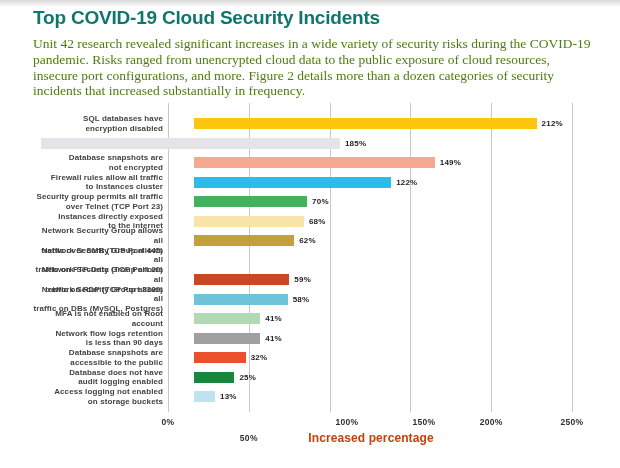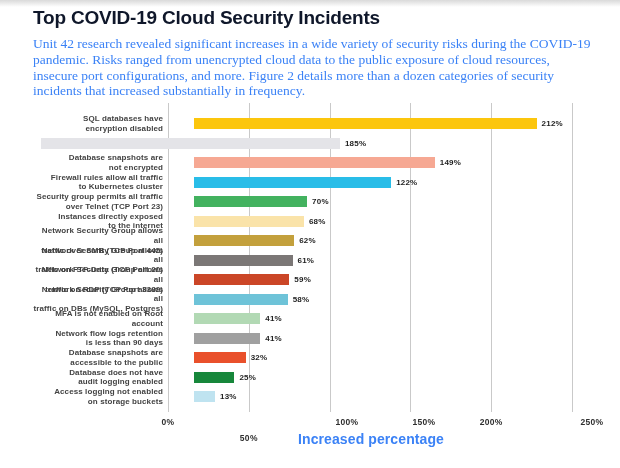--- a/index.html
+++ b/index.html
@@ -3,45 +3,45 @@
 <meta charset="utf-8">
 <style>
   * { margin:0; padding:0; box-sizing:border-box; }
   html,body { width:620px; height:468px; background:#ffffff; overflow:hidden;
               font-family:"Liberation Sans", sans-serif; }
   .page { position:relative; width:620px; height:468px; background:#ffffff; }
   .top-shade { position:absolute; left:0; top:0; width:620px; height:7px;
                background:linear-gradient(to bottom, rgba(120,120,120,0.28), rgba(255,255,255,0)); }
 
   .title { position:absolute; left:33px; top:7px; font-size:19px; font-weight:bold;
-           color:#0f172a; letter-spacing:-0.2px; }
+           color:#0f766e; letter-spacing:-0.2px; }
 
   .intro { position:absolute; left:33px; top:36px; width:560px;
            font-family:"Liberation Serif", serif; font-size:13.5px; line-height:1.17;
-           color:#3b82f6; }
+           color:#4d7c0f; }
 
   .chart { position:absolute; left:33px; top:100px; width:566px; height:360px; }
 
   .gridlines { position:absolute; left:135px; top:3px; width:406px; height:309px; }
   .gridline { position:absolute; top:0; width:1px; height:100%; background:#c9c9c9; }
 
   .rows { position:absolute; left:0; top:14px; width:100%; }
   .row { display:flex; align-items:center; height:19.5px; }
   .cat { width:130px; margin-right:23px; text-align:right; font-size:8px; font-weight:bold;
          color:#434343; line-height:1.2; white-space:pre-line; letter-spacing:0.1px; }
   .track { position:relative; display:flex; align-items:center; flex:1; height:11px;padding-left:8px; }
   .bar { height:11px; flex:0 0 auto; }
   .val { font-size:8px; font-weight:bold; color:#1e1e1e; margin-left:5px; letter-spacing:0.2px; }
 
   .ticks { position:absolute; left:135px; top:317px; width:406px; height:12px; }
   .tick { position:absolute; width:50px; text-align:center; font-size:8.5px; font-weight:bold;
           color:#2f2f2f; letter-spacing:0.3px; }
 
   .xlabel { position:absolute; left:135px; top:331px; width:406px; text-align:center;
-            font-size:14px; font-weight:bold; color:#3b82f6; letter-spacing:0.1px; }
+            font-size:12px; font-weight:bold; color:#c2410c; letter-spacing:0.1px; }
 </style>
 </head>
 <body>
 
 <div class="page">
   <div class="top-shade"></div>
 
   <h1 class="title">Top COVID-19 Cloud Security Incidents</h1>
 
   <p class="intro">Unit 42 research revealed significant increases in a wide variety of security risks during the COVID-19 pandemic. Risks ranged from unencrypted cloud data to the public exposure of cloud resources, insecure port configurations, and more. Figure 2 details more than a dozen categories of security incidents that increased substantially in frequency.</p>
@@ -76,21 +76,21 @@
     <div class="cat">Database snapshots are
 not encrypted</div>
     <div class="track">
       <div class="bar" style="width: 240.784px; background: rgb(246, 168, 147);"></div>
       <div class="val">149%</div>
     </div>
   </div>
 
   <div class="row">
     <div class="cat">Firewall rules allow all traffic
-to Kubernetes cluster</div>
+to Instances cluster</div>
     <div class="track">
       <div class="bar" style="width: 197.152px; background: rgb(41, 189, 232);"></div>
       <div class="val">122%</div>
     </div>
   </div>
 
   <div class="row">
     <div class="cat">Security group permits all traffic
 over Telnet (TCP Port 23)</div>
     <div class="track">
@@ -113,24 +113,20 @@
 traffic over SMB (TCP Port 445)</div>
     <div class="track">
       <div class="bar" style="width: 100.192px; background: rgb(195, 160, 60);"></div>
       <div class="val">62%</div>
     </div>
   </div>
 
   <div class="row">
     <div class="cat">Network Security Group allows all
 traffic on FTP-Data (TCP Port 20)</div>
-    <div class="track">
-      <div class="bar" style="width: 98.576px; background: rgb(123, 119, 118);"></div>
-      <div class="val">61%</div>
-    </div>
   </div>
 
   <div class="row">
     <div class="cat">Network Security Group allows all
 traffic on RDP (TCP Port 3389)</div>
     <div class="track">
       <div class="bar" style="width: 95.344px; background: rgb(203, 70, 39);"></div>
       <div class="val">59%</div>
     </div>
   </div>
@@ -187,17 +183,17 @@
       <div class="val">13%</div>
     </div>
   </div>
 </div>
     <div class="ticks">
         <div class="tick" style="left: -25px;">0%</div>
         <div class="tick" style="left: 55.8px; margin-top: 16px;">50%</div>
         <div class="tick" style="left: 154px;">100%</div>
         <div class="tick" style="left: 231px; text-align: center;">150%</div>
         <div class="tick" style="left: 298.2px;">200%</div>
-        <div class="tick" style="left: 399px;">250%</div>
+        <div class="tick" style="left: 379px;">250%</div>
       </div>
     <div class="xlabel">Increased percentage</div>
   </div>
 </div>
 
 </body></html>

